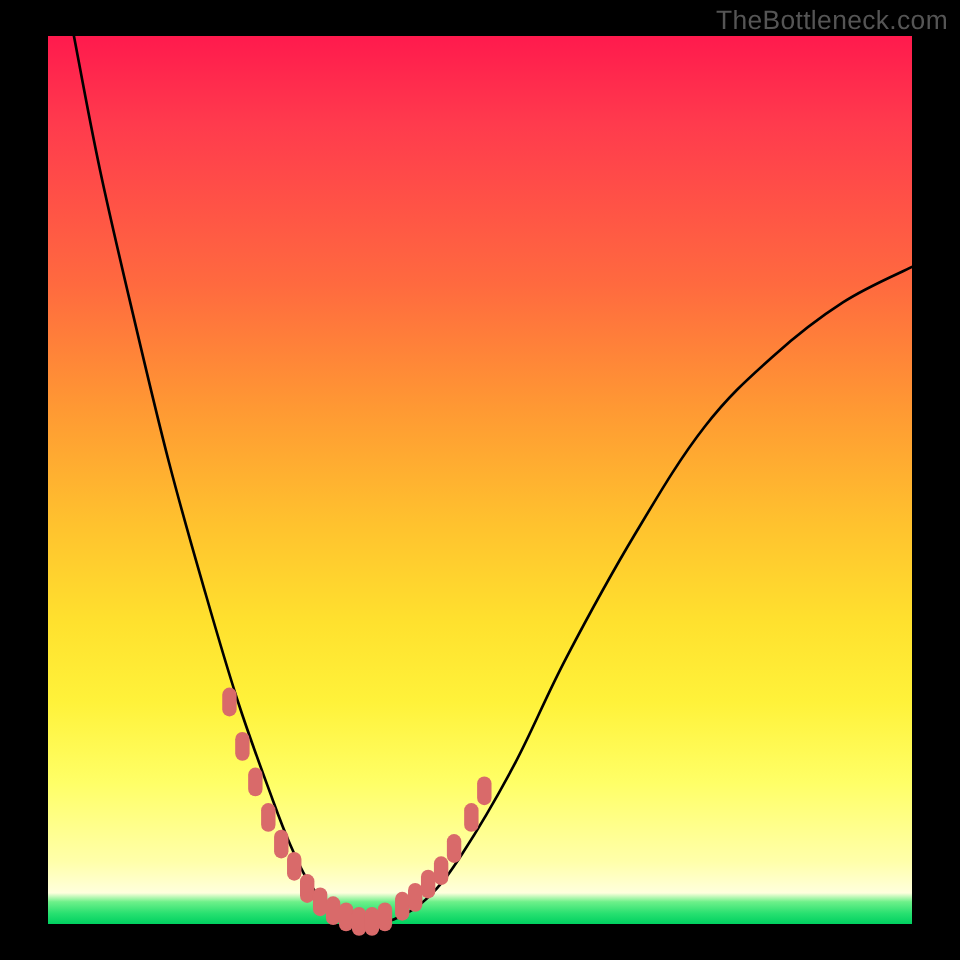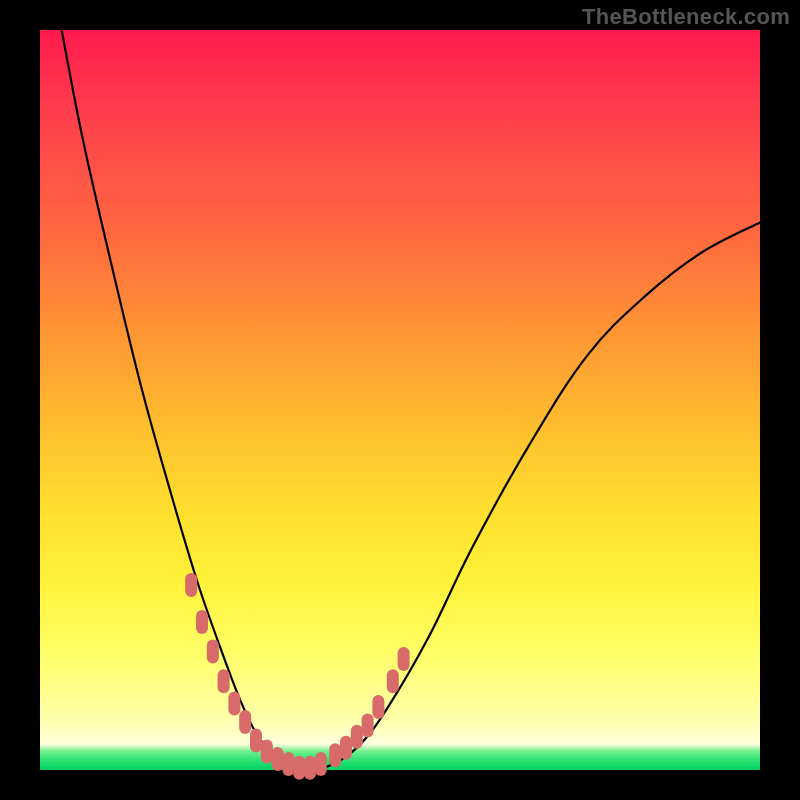--- a/index.html
+++ b/index.html
@@ -15,21 +15,21 @@
     width: 800px;
     height: 800px;
     background: #000;
   }
   .watermark {
     position: absolute;
     top: 4px;
     right: 10px;
     color: #555;
     font-size: 22px;
-    font-weight: 700;
+    font-weight: 400;
     letter-spacing: 0.3px;
     z-index: 50;
     user-select: none;
   }
   .plot-area {
     position: absolute;
     left: 40px;
     top: 30px;
     width: 720px;
     height: 740px;

